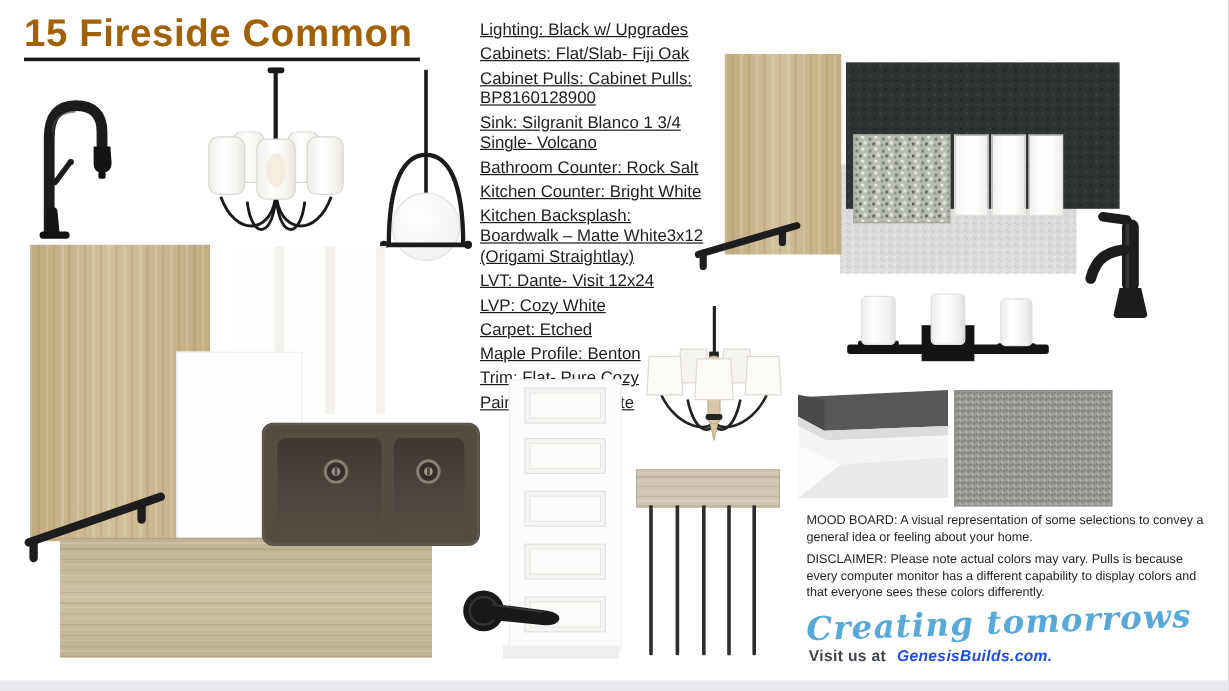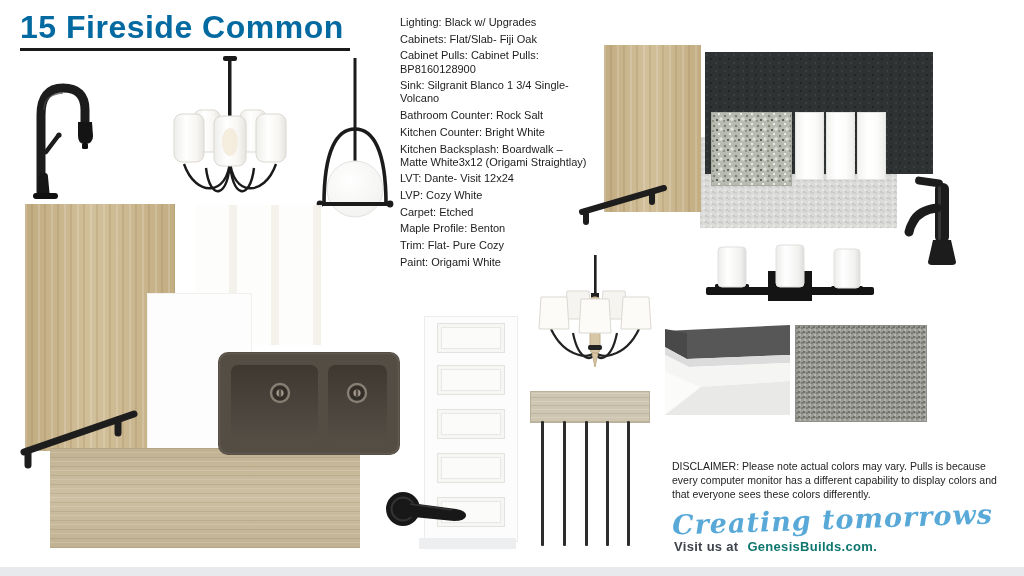--- a/index.html
+++ b/index.html
@@ -5,39 +5,39 @@
   html,body{margin:0;padding:0;background:#888;}
   #canvas{
     position:relative;width:1024px;height:576px;background:#ffffff;
     overflow:hidden;font-family:"Liberation Sans",sans-serif;color:#1b1b1b;
   }
   .abs{position:absolute;}
 
   
   #title{
     left:20px;top:10px;font-size:32px;font-weight:bold;letter-spacing:.5px;
-    color:#0369a1;border-bottom:3px solid #1a1a1a;padding:0 6px 3px 0;line-height:1.1;
+    color:#a16207;border-bottom:3px solid #1a1a1a;padding:0 6px 3px 0;line-height:1.1;
   }
   #spec-list{left:400px;top:16px;width:192px;}
-  .spec-item{font-size:11px;line-height:1.2;margin-bottom:3.5px;color:#1c1c1c;}
+  .spec-item{font-size:14px;line-height:1.2;margin-bottom:3.5px;color:#1c1c1c;text-decoration:underline;}
 
   #mood-text,#disclaimer-text{
     left:672px;width:332px;font-size:10.5px;line-height:1.32;color:#232323;
   }
   #mood-text{top:428px;}
   #disclaimer-text{top:460px;}
 
   #tagline{
     left:672px;top:504px;font-size:27px;color:#58a9d7;
     font-family:"DejaVu Serif",serif;font-style:italic;font-weight:bold;
     transform:rotate(-2deg);letter-spacing:1px;
   }
   #visit-line{left:674px;top:539px;font-size:13px;letter-spacing:.3px;}
   #visit-prefix{color:#3f434c;font-weight:bold;}
-  #site-link{color:#0f766e;font-weight:bold;margin-left:5px;}
+  #site-link{color:#1d4ed8;font-weight:bold;margin-left:5px;font-style:italic;}
 
   
   .wood-v{
     background-color:#cdb98f;
     background-image:
       repeating-linear-gradient(90deg, rgba(255,255,255,.16) 0 2px, transparent 2px 6px,
         rgba(138,108,66,.17) 6px 8px, transparent 8px 13px),
       linear-gradient(90deg, rgba(150,120,75,.22), rgba(255,255,255,.10) 45%, rgba(150,120,75,.18));
   }
   .wood-h{
@@ -316,20 +316,21 @@
     <polygon points="0,6 125,0 125,30 22,34 0,22" fill="#575757"></polygon>
     <polygon points="0,4 22,8 22,34 0,22" fill="#494949"></polygon>
     <polygon points="0,22 22,34 125,30 125,38 24,42 0,30" fill="#dcdcdc"></polygon>
     <polygon points="0,30 24,42 125,38 125,56 36,62 0,46" fill="#f5f5f4"></polygon>
     <polygon points="0,46 36,62 125,56 125,90 0,90" fill="#e9e9e8"></polygon>
     <polygon points="0,46 36,62 0,90" fill="#fbfbfa"></polygon>
   </svg>
 
   <div class="abs" id="carpet" style="left:795px;top:325px;width:130px;height:95px;"></div>
 
+  <div class="abs" id="mood-text">MOOD BOARD:  A visual representation of some selections to convey a general idea or feeling about your home.</div>
   <div class="abs" id="disclaimer-text">DISCLAIMER:  Please note actual colors may vary. Pulls is because every computer monitor has a different capability to display colors and that everyone sees these colors differently.</div>
 
   <div class="abs" id="tagline">Creating tomorrows</div>
   <div class="abs" id="visit-line">
     <span id="visit-prefix">Visit us at</span>
     <span id="site-link">GenesisBuilds.com.</span>
   </div>
 
   <div class="abs" id="bottom-bar"></div>
 </div>

